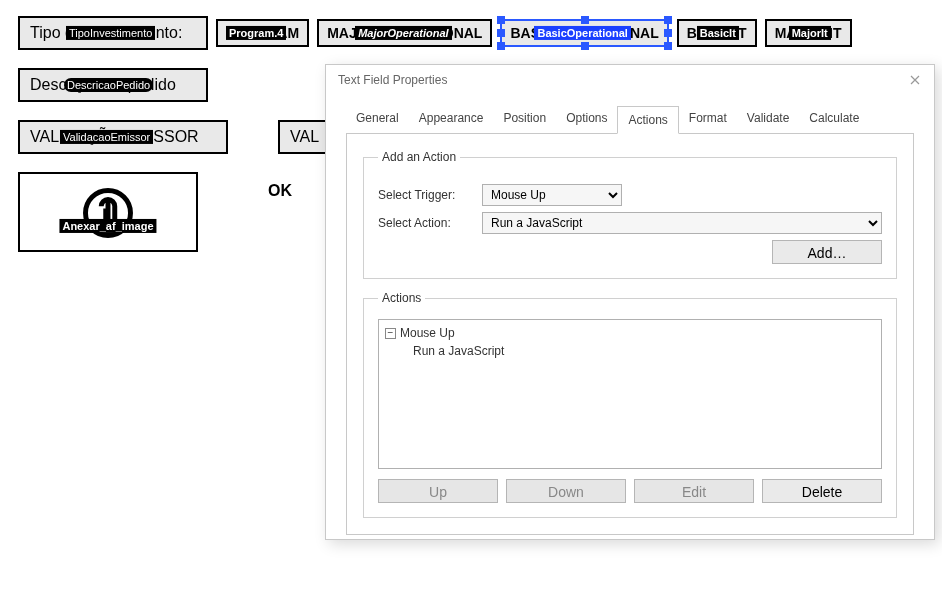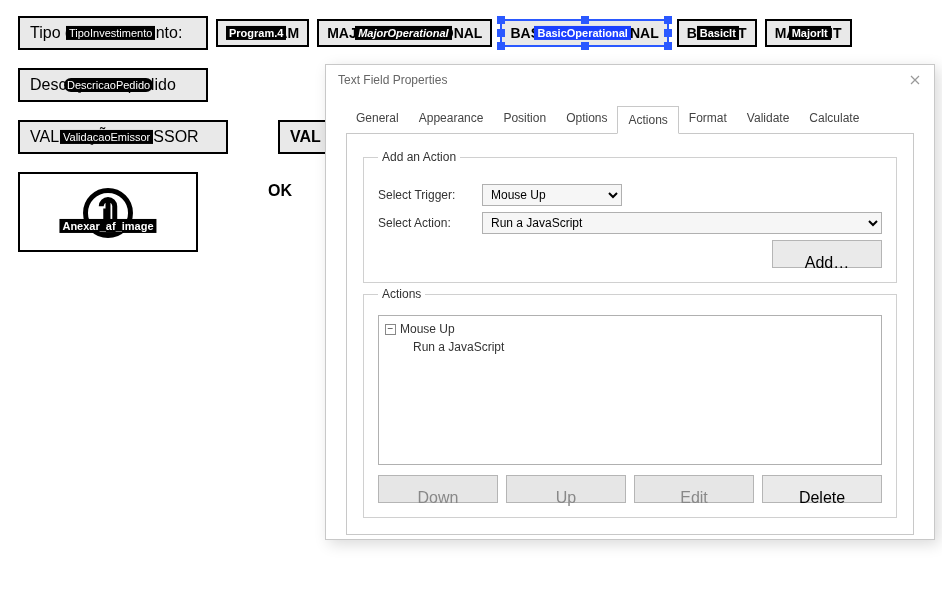--- a/index.html
+++ b/index.html
@@ -83,42 +83,42 @@
   .tabstrip .tab.active {
     border:1px solid #c8c8c8; border-bottom-color:#fff;
     background:#fff; position:relative; top:1px;
     color: #444;
   }
   .tabpage {
     border:1px solid #c8c8c8;
     padding: 16px 16px;
     flex:1; display:flex; flex-direction:column;
     font-size:12px; color:#333;
-    gap:4px;
+    gap:12px;
   }
 
   fieldset.group {
     border:1px solid #d0d0d0;
     padding: 14px 14px 14px 14px;
   }
   fieldset.group legend { font-size:12px; color:#333; padding:0 4px; }
 
   .form-row { display:flex; align-items:center; gap:8px; margin:6px 0; }
   .form-row label { width:96px; text-align:left; color:#333; }
 
   .win-select {
     border:1px solid #b0b0b0; background:#f6f6f6;
     height:22px; font-size:12px; padding:1px 4px;
   }
   .win-select.trigger { width:140px; }
   .win-select.action { flex:1; }
 
   .win-btn {
     border:1px solid #b5b5b5; background:#eaeaea;
-    height:24px; font-size:16px; padding:13px 14px;
+    height:24px; font-size:14px; padding:4px 14px;
     cursor:pointer;
   }
   .win-btn:disabled { color:#888; background:#e6e6e6; cursor:default; }
   .btn-row { display:flex; gap:8px; margin-top:10px; }
   .btn-row .win-btn { flex:1; }
 
   .actions-list {
     border:1px solid #b0b0b0; background:#fff;
     height:150px; overflow:auto; padding:4px 6px;
     font-size:12px;
@@ -180,21 +180,21 @@
       <span class="tag-on-top" style="left:44px;border-radius:7px;">DescricaoPedido</span>
     </div>
   </div>
 
   <div class="row" style="margin-top:8px;">
     <div class="field-box" style="width:210px;">
       <span>VALIDAÇÃO EMISSOR</span>
       <span class="tag-on-top" style="left:40px;">ValidacaoEmissor</span>
     </div>
     <div style="width:34px;"></div>
-    <div class="field-box" style="width:82px;font-weight:bold;">
+    <div class="field-box" style="width:82px;">
       <span>VAL</span>
     </div>
   </div>
 
   <div class="row" style="align-items:flex-start;">
     <div class="attach-box">
       <div class="tag-on-top" style="left:50%; transform:translate(-50%, -50%); top:52px;">Anexar_af_image</div>
       <svg class="paperclip-svg" width="54" height="54" viewBox="0 0 24 24" fill="none" stroke="#000" stroke-width="2.2">
         <circle cx="12" cy="12" r="10"></circle>
         <path d="M12 6 v12 M9 9 a3 3 0 0 1 6 0 v7 a2 2 0 0 1 -4 0 v-6"></path>
@@ -266,22 +266,22 @@
           <div class="tree-row">
             <span class="expander">−</span>
             <span>Mouse Up</span>
           </div>
           <div class="tree-row level1">
             <span>Run a JavaScript</span>
           </div>
         </div>
 
         <div class="btn-row">
+          <button class="win-btn" disabled="">Up</button>
           <button class="win-btn" disabled="">Down</button>
-          <button class="win-btn" disabled="">Up</button>
           <button class="win-btn" disabled="">Edit</button>
           <button class="win-btn">Delete</button>
         </div>
       </fieldset>
 
     </div>
   </div>
 
 </div>
 

